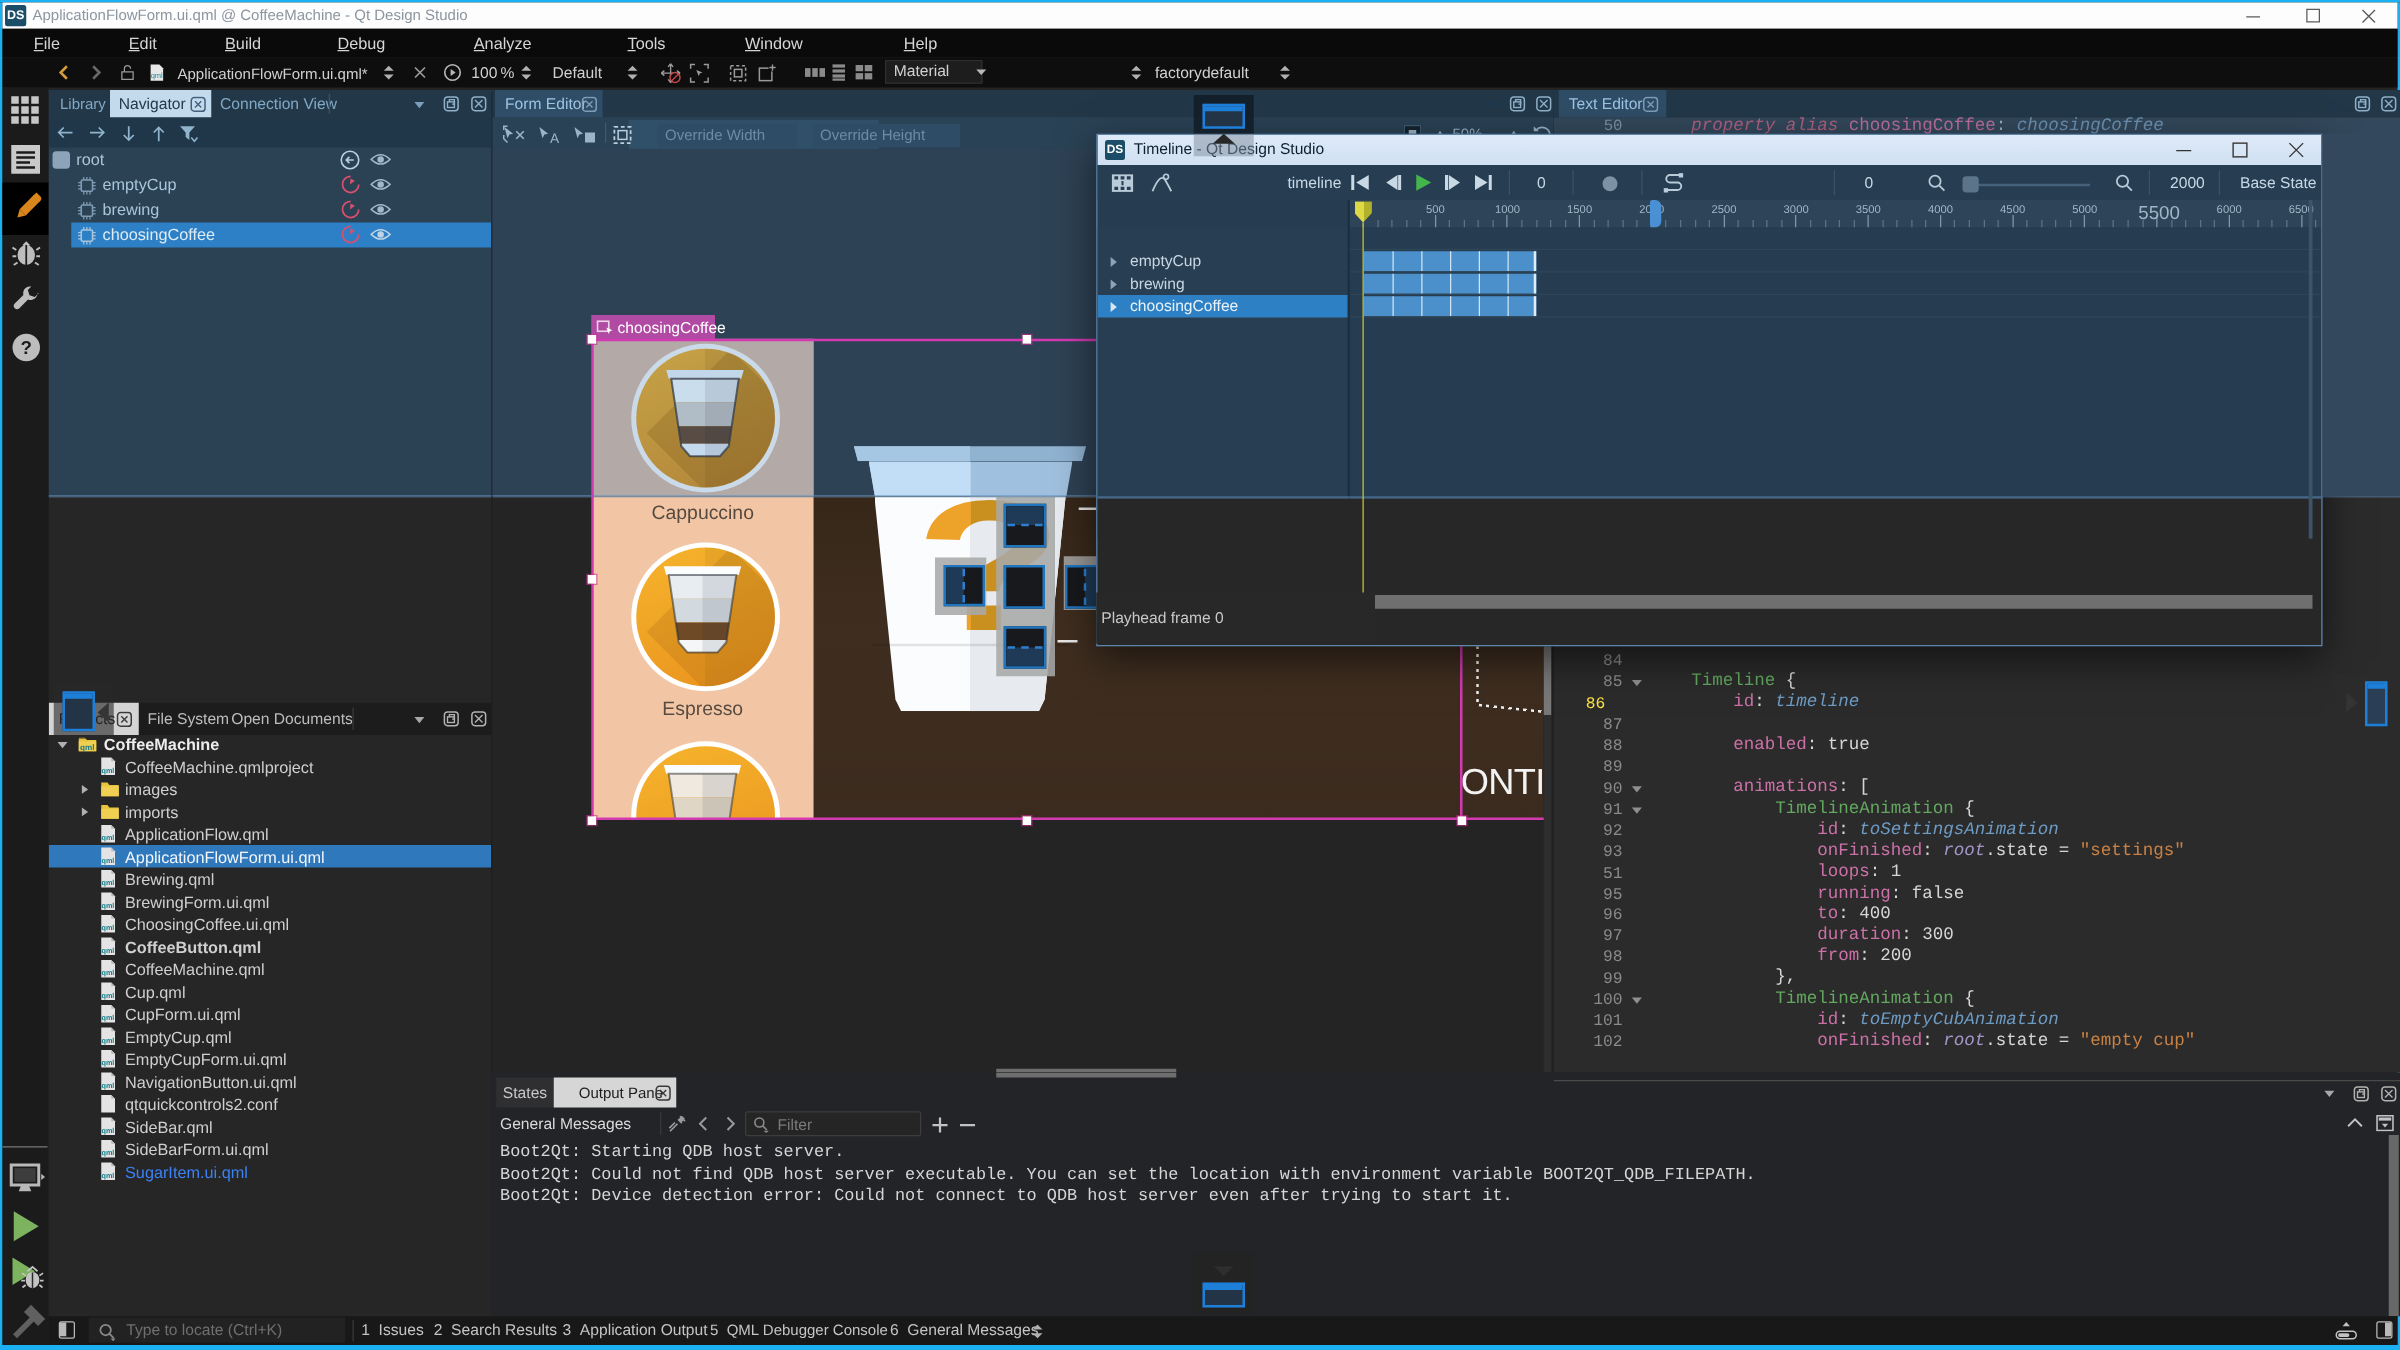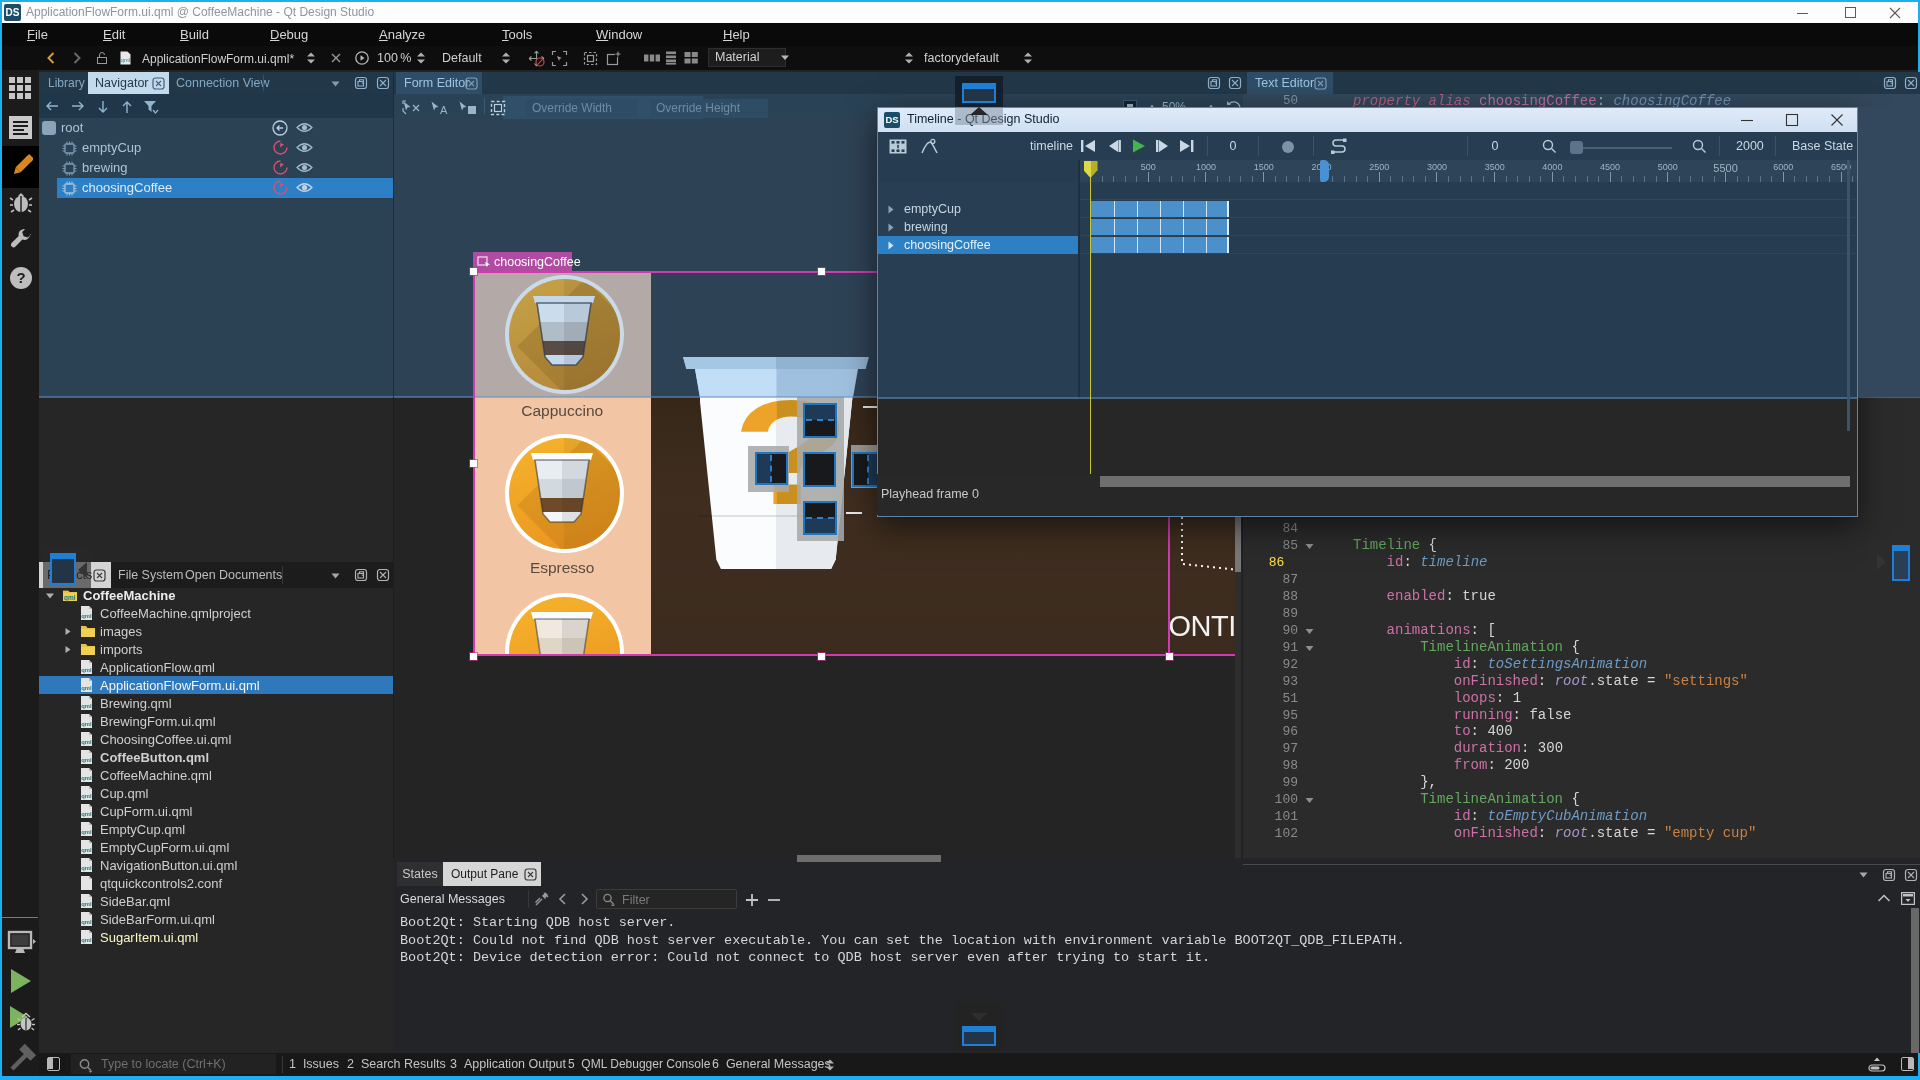--- a/index.html
+++ b/index.html
@@ -497,21 +497,21 @@
         <path d="M1 1 h8 l3 3 v11 h-11 z" fill="#e4e4e4"></path>
         <path d="M9 1 l3 3 h-3 z" fill="#b8b8b8"></path>
         <text x="1.2" y="13" font-size="5.8" fill="#16808e" font-weight="bold" font-family="Liberation Sans">qml</text>
       </svg>
       <div class="a" style="left:61px;top:350px;color:#cfcfcf;font-weight:normal;font-size:13px">SideBarForm.ui.qml</div>
       <svg class="a" style="left:41px;top:367px" width="13" height="16" viewBox="0 0 13 16">
         <path d="M1 1 h8 l3 3 v11 h-11 z" fill="#e4e4e4"></path>
         <path d="M9 1 l3 3 h-3 z" fill="#b8b8b8"></path>
         <text x="1.2" y="13" font-size="5.8" fill="#16808e" font-weight="bold" font-family="Liberation Sans">qml</text>
       </svg>
-      <div class="a" style="left:61px;top:368px;color:#fef9c3;font-weight:normal;font-size:13px">SugarItem.ui.qml</div>
+      <div class="a" style="left:61px;top:368px;color:#3b82f6;font-weight:normal;font-size:13px">SugarItem.ui.qml</div>
     </div>
 </div>
 
 <div class="a" style="left:393px;top:72px;width:850px;height:325px;background:#2e4255;overflow:hidden" id="fetop">
   <div class="a" style="left:0;top:0;width:850px;height:22px;background:#223849"></div>
   <div class="a" style="left:3px;top:0;width:86px;height:22px;background:#2f4d66"></div>
   <div class="a" style="left:11px;top:4px;color:#9cc4e4;font-size:12.5px">Form Editor</div>
   <svg class="a" style="left:72px;top:5px" width="13" height="13" viewBox="0 0 13 13">
       <rect x="1" y="1" width="11" height="11" rx="2.5" fill="none" stroke="#7d9db8" stroke-width="1.2"></rect>
       <path d="M4 4 l5 5 m0 -5 l-5 5" stroke="#7d9db8" stroke-width="1.1"></path>
@@ -753,21 +753,21 @@
       <div class="a" style="left:12px;top:754.04px;width:43px;color:#8a8a8a;font-family:'Liberation Mono',monospace;font-size:13px;text-align:right">102</div>
       <div class="a" style="left:210.8px;top:753.04px;font-family:'Liberation Mono',monospace;font-size:14px;white-space:pre"><span style="color:#cc71a8">onFinished</span><span style="color:#d6d6d6">: </span><span style="color:#a596c8;font-style:italic">root</span><span style="color:#d6d6d6">.state</span><span style="color:#d6d6d6"> = </span><span style="color:#ca8144">"empty cup"</span></div>
     </div>
 </div>
 
 <div class="a" style="left:393px;top:858px;width:1527px;height:195px;background:#232427;overflow:hidden" id="outpane">
 
   <div class="a" style="left:404px;top:0;width:144px;height:4px;background:#6e6e6e"></div>
   <div class="a" style="left:850px;top:6px;width:677px;height:1px;background:#4a4a4a"></div>
   <div class="a" style="left:4px;top:4px;width:46px;height:24px;background:#2f2f31;color:#c8c8c8;font-size:12.5px;text-align:center;line-height:24px">States</div>
-  <div class="a" style="left:50px;top:4px;width:98px;height:24px;background:#d6d6d6;color:#1d1d1d;font-size:12px;line-height:24px;padding-left:8px">Output Pane</div>
+  <div class="a" style="left:50px;top:4px;width:98px;height:24px;background:#d6d6d6;color:#1d1d1d;font-size:12px;line-height:24px;padding-left:20px">Output Pane</div>
   <svg class="a" style="left:131px;top:10px" width="13" height="13" viewBox="0 0 13 13">
       <rect x="1" y="1" width="11" height="11" rx="2.5" fill="none" stroke="#3a3a3a" stroke-width="1.2"></rect>
       <path d="M4 4 l5 5 m0 -5 l-5 5" stroke="#3a3a3a" stroke-width="1.1"></path>
     </svg>
   <div class="a" style="left:7px;top:34px;color:#dadada;font-size:12.5px">General Messages</div>
   <div class="a" style="left:135px;top:32px;width:1px;height:18px;background:#383838"></div>
   <svg class="a" style="left:140px;top:32px" width="18" height="18" viewBox="0 0 18 18">
       <path d="M3 15 l6 -6 M9.5 5.5 l3 3 M7 8 l-4.5 4.5 M11 3 l4 4" stroke="#9a9a9a" stroke-width="1.4" fill="none"></path>
       <path d="M9.5 5.5 l3 -3 2.5 2.5 -3 3 z" fill="#9a9a9a"></path>
     </svg>
@@ -990,21 +990,21 @@
       <div class="a" style="left:754.7090000000001px;top:68px;width:1px;height:6px;background:#5a7588"></div>
       <div class="a" style="left:766.256px;top:68px;width:1px;height:6px;background:#5a7588"></div>
       <div class="a" style="left:777.803px;top:68px;width:1px;height:6px;background:#5a7588"></div>
       <div class="a" style="left:789.35px;top:64px;width:1px;height:10px;background:#7e98ac"></div>
       <div class="a" style="left:774.85px;top:54px;width:30px;text-align:center;color:#9fb6c6;font-size:9px">5000</div>
       <div class="a" style="left:800.897px;top:68px;width:1px;height:6px;background:#5a7588"></div>
       <div class="a" style="left:812.444px;top:68px;width:1px;height:6px;background:#5a7588"></div>
       <div class="a" style="left:823.991px;top:68px;width:1px;height:6px;background:#5a7588"></div>
       <div class="a" style="left:835.538px;top:68px;width:1px;height:6px;background:#5a7588"></div>
       <div class="a" style="left:847.085px;top:64px;width:1px;height:10px;background:#7e98ac"></div>
-      <div class="a" style="left:832.585px;top:54px;width:30px;text-align:center;color:#9fb6c6;font-size:11px">5500</div>
+      <div class="a" style="left:832.585px;top:54px;width:30px;text-align:center;color:#9fb6c6;font-size:15px">5500</div>
       <div class="a" style="left:858.6320000000001px;top:68px;width:1px;height:6px;background:#5a7588"></div>
       <div class="a" style="left:870.179px;top:68px;width:1px;height:6px;background:#5a7588"></div>
       <div class="a" style="left:881.726px;top:68px;width:1px;height:6px;background:#5a7588"></div>
       <div class="a" style="left:893.273px;top:68px;width:1px;height:6px;background:#5a7588"></div>
       <div class="a" style="left:904.82px;top:64px;width:1px;height:10px;background:#7e98ac"></div>
       <div class="a" style="left:890.32px;top:54px;width:30px;text-align:center;color:#9fb6c6;font-size:9px">6000</div>
       <div class="a" style="left:916.3670000000001px;top:68px;width:1px;height:6px;background:#5a7588"></div>
       <div class="a" style="left:927.914px;top:68px;width:1px;height:6px;background:#5a7588"></div>
       <div class="a" style="left:939.461px;top:68px;width:1px;height:6px;background:#5a7588"></div>
       <div class="a" style="left:951.008px;top:68px;width:1px;height:6px;background:#5a7588"></div>

